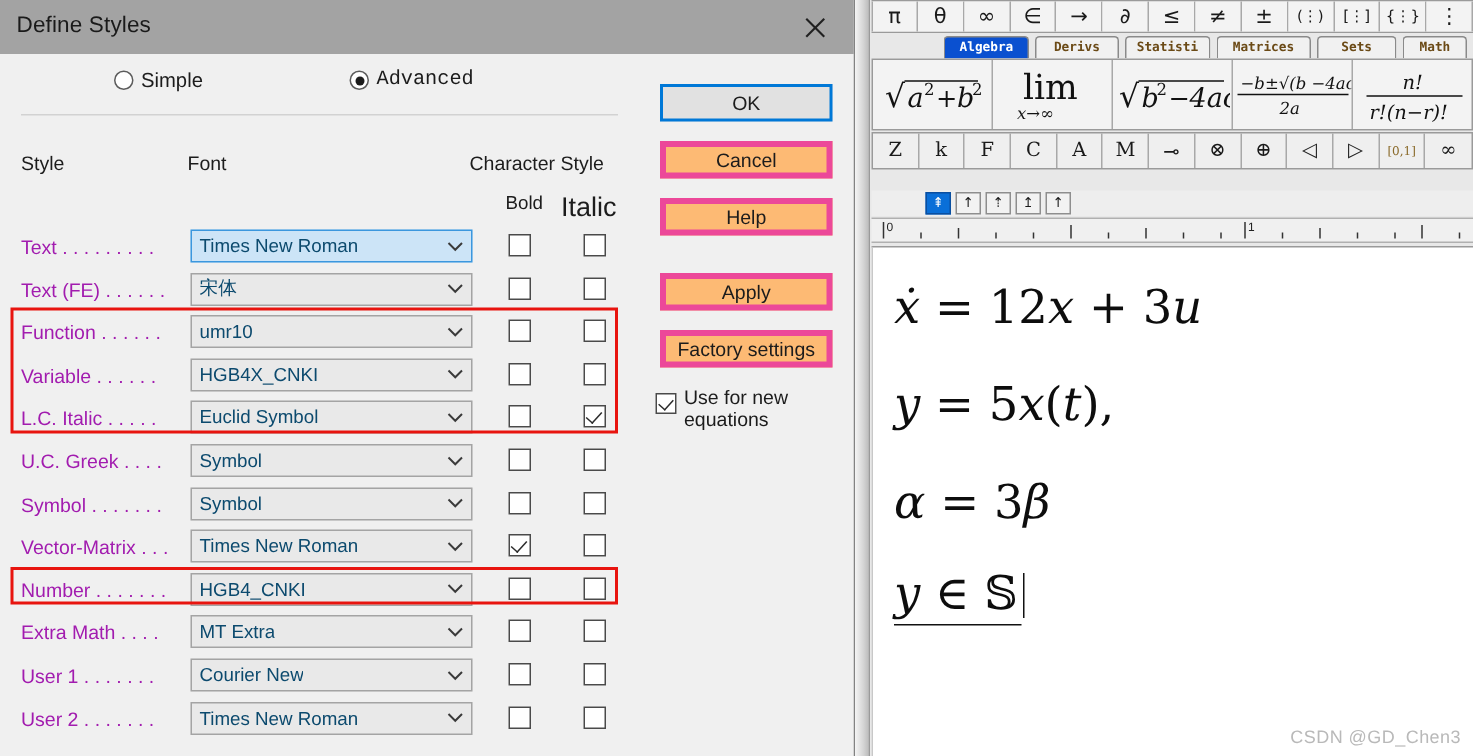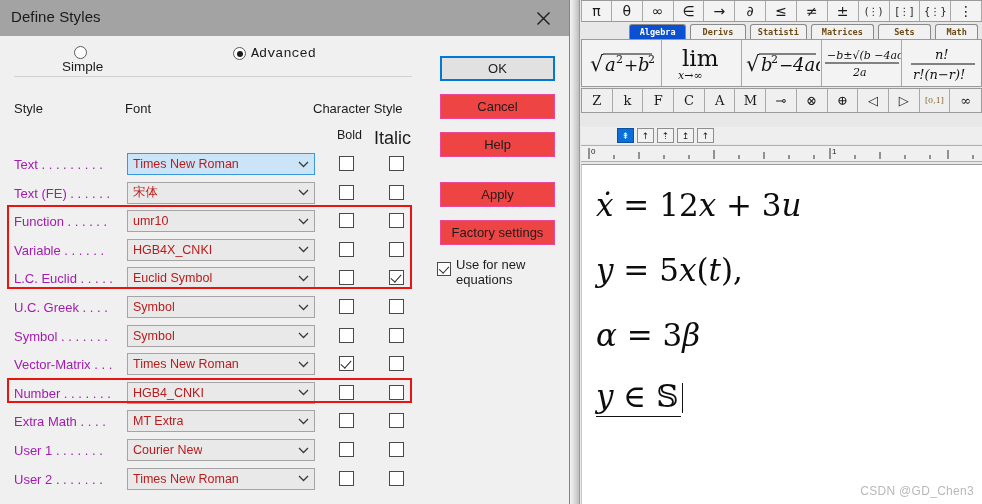--- a/index.html
+++ b/index.html
@@ -48,21 +48,21 @@
   .radio-row {
     position: absolute; left: 0; top: 10px;
     width: 420px; height: 26px;
   }
   .radio-item {
     position: absolute; top: 0;
     display: flex; align-items: center;
     cursor: pointer;
     font-size: 13.5px; color: #1c1c1c;
   }
-  .radio-item.simple { left: 62px; flex-direction: column; }
+  .radio-item.simple { left: 76px; }
   .radio-item.advanced { left: 233px; font-family: Liberation Mono, monospace; }
   .radio-dot {
     width: 13px; height: 13px; border-radius: 50%;
     border: 1px solid #5b5b5b; background: #fff;
     margin-right: 5px; position: relative; flex: 0 0 auto;
   }
   .radio-dot.on::after {
     content: ""; position: absolute;
     left: 2.5px; top: 2.5px; width: 6px; height: 6px;
     border-radius: 50%; background: #1c1c1c;
@@ -99,21 +99,21 @@
     background: #e9e9e9;
     border: 1px solid #a4a4a4;
     display: flex; align-items: center;
     cursor: pointer;
   }
   .combo.selected {
     background: #cce4f7;
     border: 1px solid #3b97de;
   }
   .combo-val {
-    font-size: 12.5px; color: #b91c1c;
+    font-size: 12.5px; color: #0c4a6e;
     padding-left: 5px; white-space: nowrap;
     overflow: hidden;
   }
   .combo-arrow {
     position: absolute; right: 5px; top: 0; bottom: 0;
     display: flex; align-items: center;
   }
   .cb {
     position: absolute; top: 3px;
     width: 15px; height: 15px;
@@ -138,22 +138,22 @@
     border: 2.5px solid #e8140f;
     pointer-events: none;
   }
   #redbox-1 { left: 7px; top: 200px; width: 405px; height: 78px; }
   #redbox-2 { left: 7px; top: 372px; width: 405px; height: 26px; }
 
   
   .btn {
     position: absolute; left: 440px;
     width: 115px; height: 25px;
-    background: #ef4444;
-    border: 1px solid #ec4899;
+    background: #fdba74;
+    border: 4px solid #ec4899;
     font-size: 13px; color: #1c1c1c;
     display: flex; align-items: center; justify-content: center;
     cursor: pointer;
     font-family: "Liberation Sans", sans-serif;
   }
   .btn.primary {
     border: 2px solid #0078d7;
     background: #e1e1e1;
   }
   #btn-ok { top: 20px; }
@@ -424,21 +424,21 @@
               <span class="combo-arrow">
                 <svg width="11" height="7" viewBox="0 0 11 7">
                   <polyline points="1,1 5.5,5.5 10,1" fill="none" stroke="#3a3a3a" stroke-width="1.3"></polyline>
                 </svg>
               </span>
             </div>
             <div class="cb bold"></div>
             <div class="cb italic"></div>
           </div>
           <div class="row" style="top: 231.4px;">
-            <div class="row-label">L.C. Euclid . . . . .</div>
+            <div class="row-label">L.C. Italic . . . . .</div>
             <div class="combo">
               <span class="combo-val">Euclid Symbol</span>
               <span class="combo-arrow">
                 <svg width="11" height="7" viewBox="0 0 11 7">
                   <polyline points="1,1 5.5,5.5 10,1" fill="none" stroke="#3a3a3a" stroke-width="1.3"></polyline>
                 </svg>
               </span>
             </div>
             <div class="cb bold"></div>
             <div class="cb italic on"></div>

